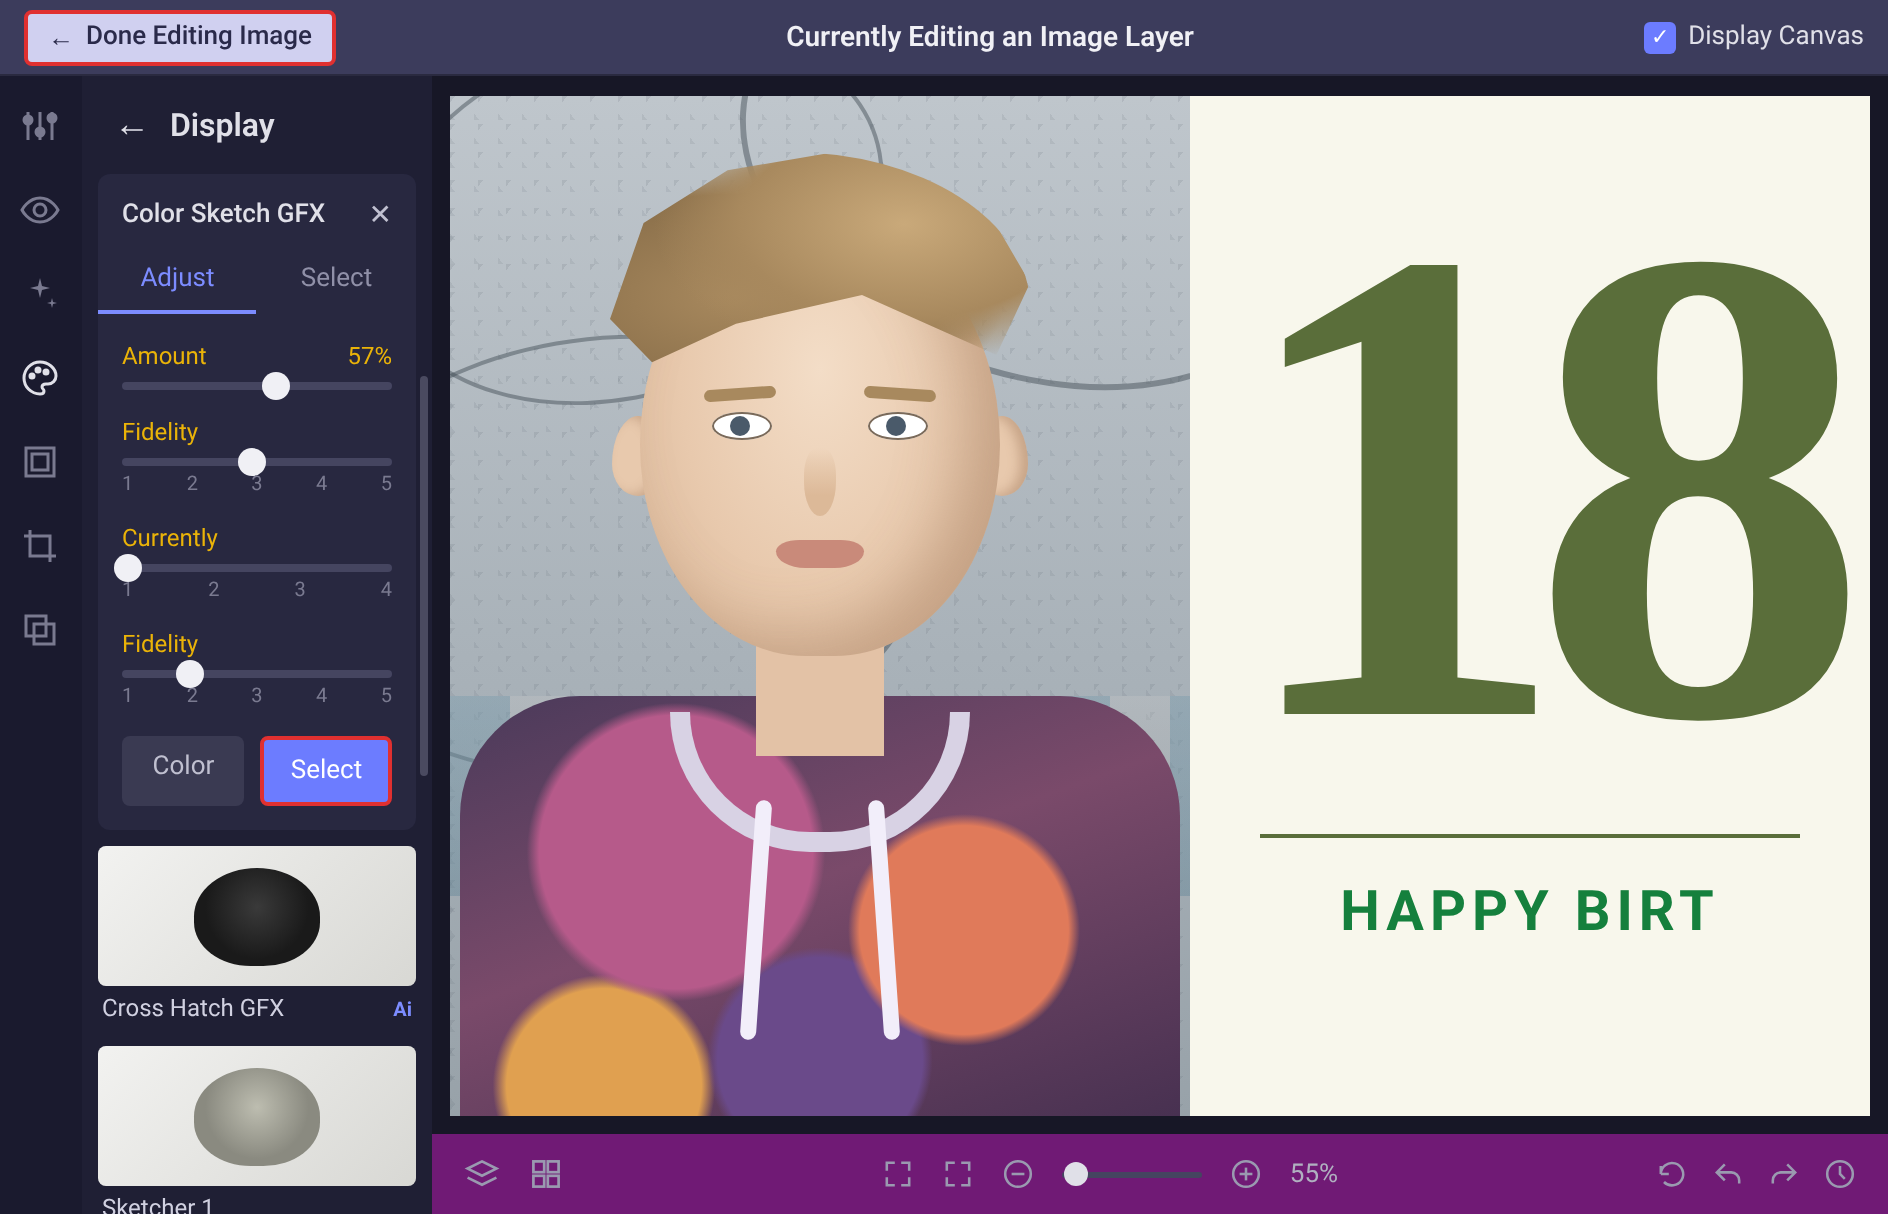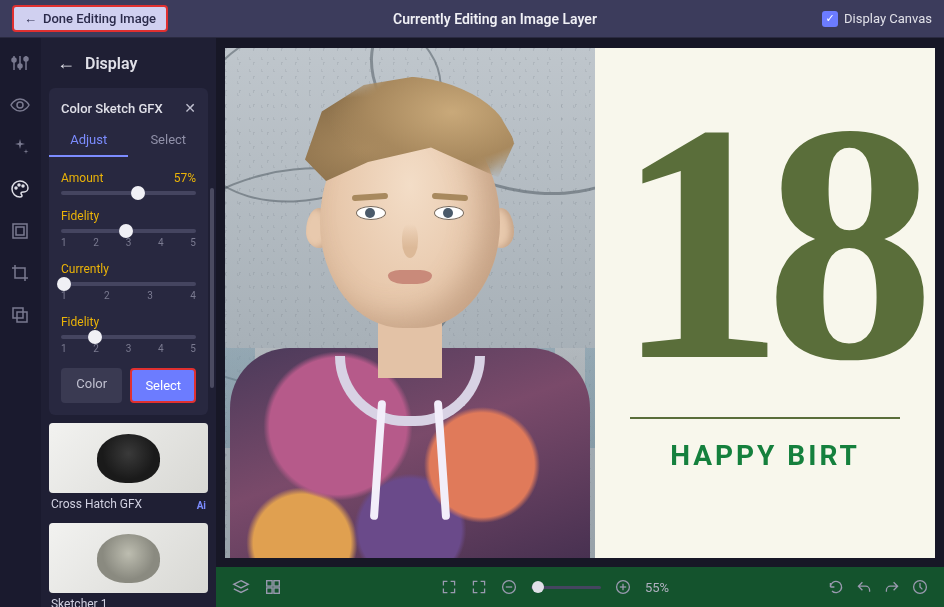--- a/index.html
+++ b/index.html
@@ -56,21 +56,21 @@
 
 .canvas-area { flex: 1; background: #171726; display: flex; flex-direction: column; }
 .canvas-viewport { flex: 1; display: flex; align-items: center; justify-content: center; padding: 9px; overflow: hidden; }
 .canvas-content { display: flex; height: 510px; }
 .photo { width: 370px; height: 100%; background: #8a8a9a; position: relative; overflow: hidden; }
 .card { width: 340px; height: 100%; background: #f8f7ec; padding: 30px 20px; display: flex; flex-direction: column; align-items: center; overflow: hidden; }
 .big-number { font-size: 340px; font-weight: 700; color: #5a6e3a; line-height: 0.85; letter-spacing: -20px; font-family: Georgia, serif; margin-top: 20px; }
 .card-rule { width: 90%; height: 2px; background: #5a6e3a; margin-top: 30px; }
 .card-text { font-size: 28px; font-weight: 700; color: #15803d; letter-spacing: 3px; margin-top: 20px; white-space: nowrap; }
 
-.bottom-bar { height: 40px; background: #14532d; display: flex; align-items: center; padding: 0 16px; gap: 14px; font-size: 13px; color: #b0b0c0; }
+.bottom-bar { height: 40px; background: #701a75; display: flex; align-items: center; padding: 0 16px; gap: 14px; font-size: 13px; color: #b0b0c0; }
 .bb-left { display: flex; gap: 14px; }
 .bb-center { flex: 1; display: flex; justify-content: center; gap: 14px; align-items: center; }
 .bb-right { display: flex; gap: 12px; }
 .bb-icon { cursor: pointer; display: flex; align-items: center; justify-content: center; color: #9a9ab0; }
 .zoom-track { width: 70px; height: 3px; background: #454560; border-radius: 2px; position: relative; }
 .zoom-thumb { position: absolute; left: 10%; top: 50%; transform: translate(-50%, -50%); width: 12px; height: 12px; background: #e0e0e8; border-radius: 50%; }
 
 
 .portrait-sketch {
   position: relative; width: 100%; height: 100%;

